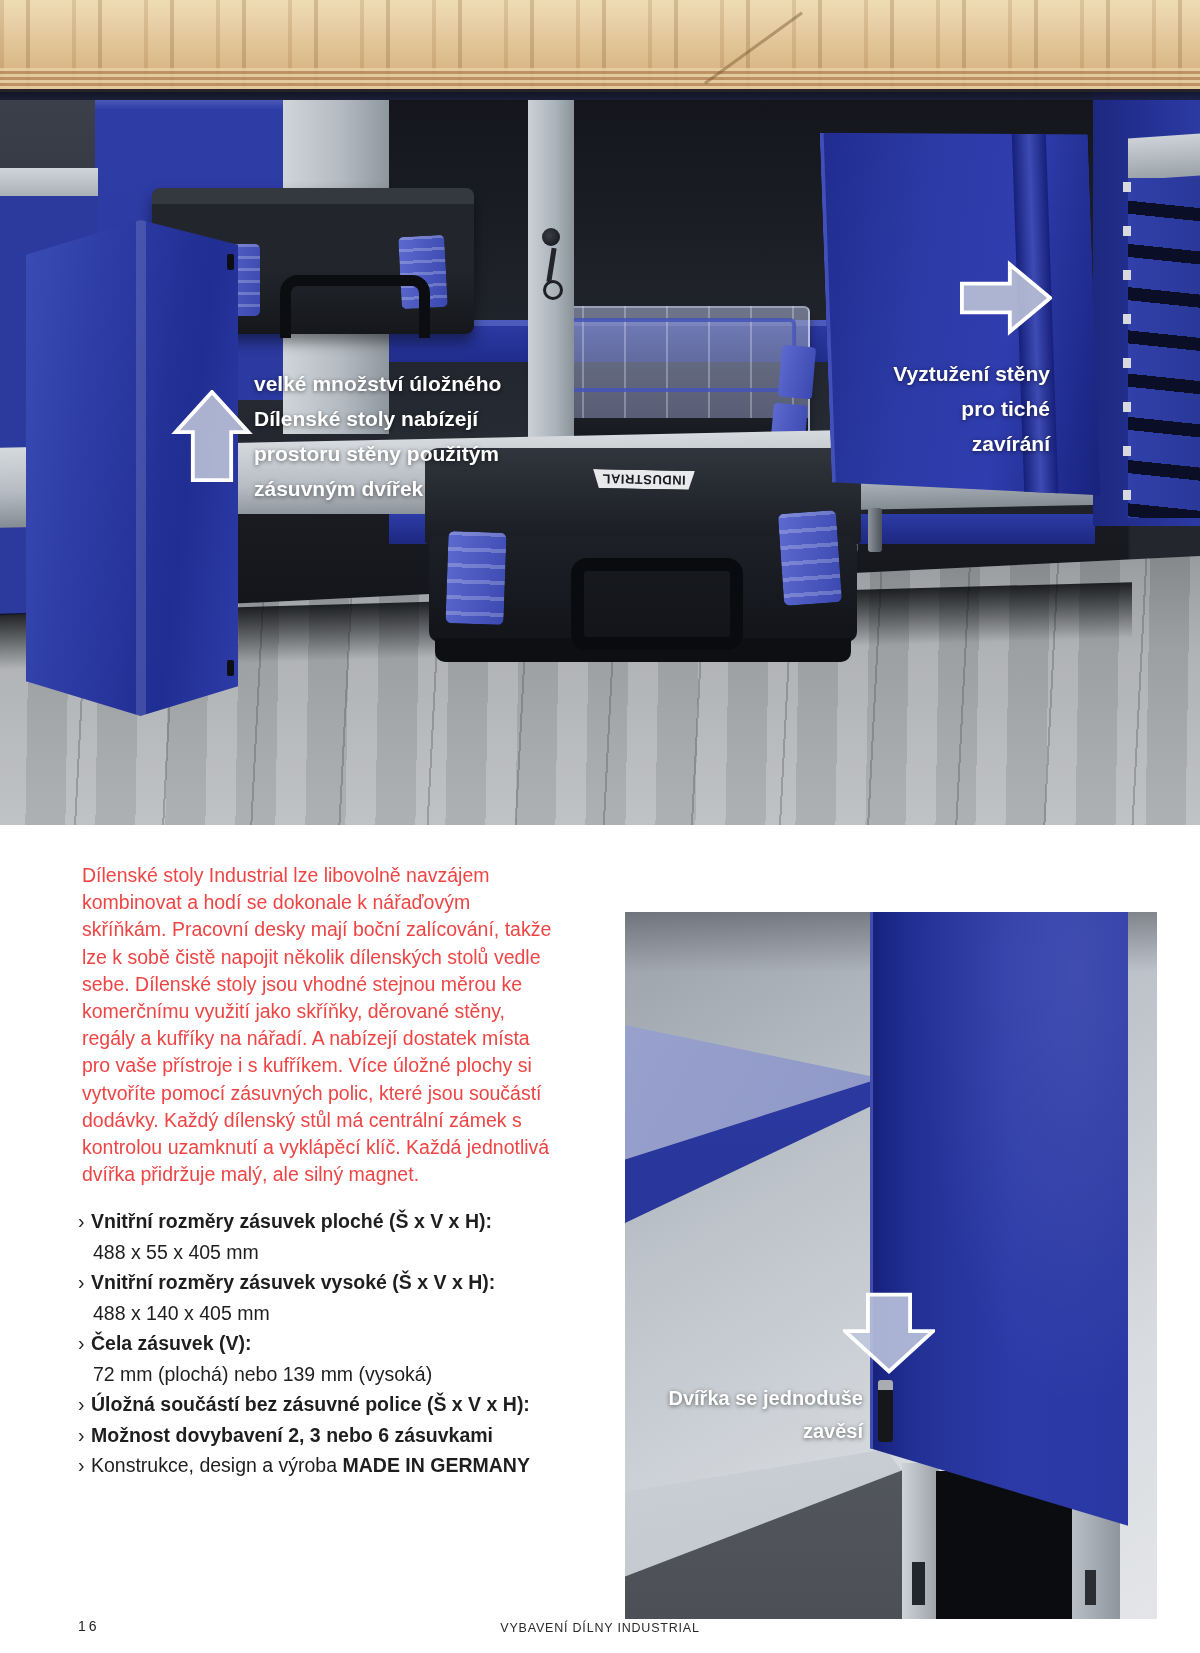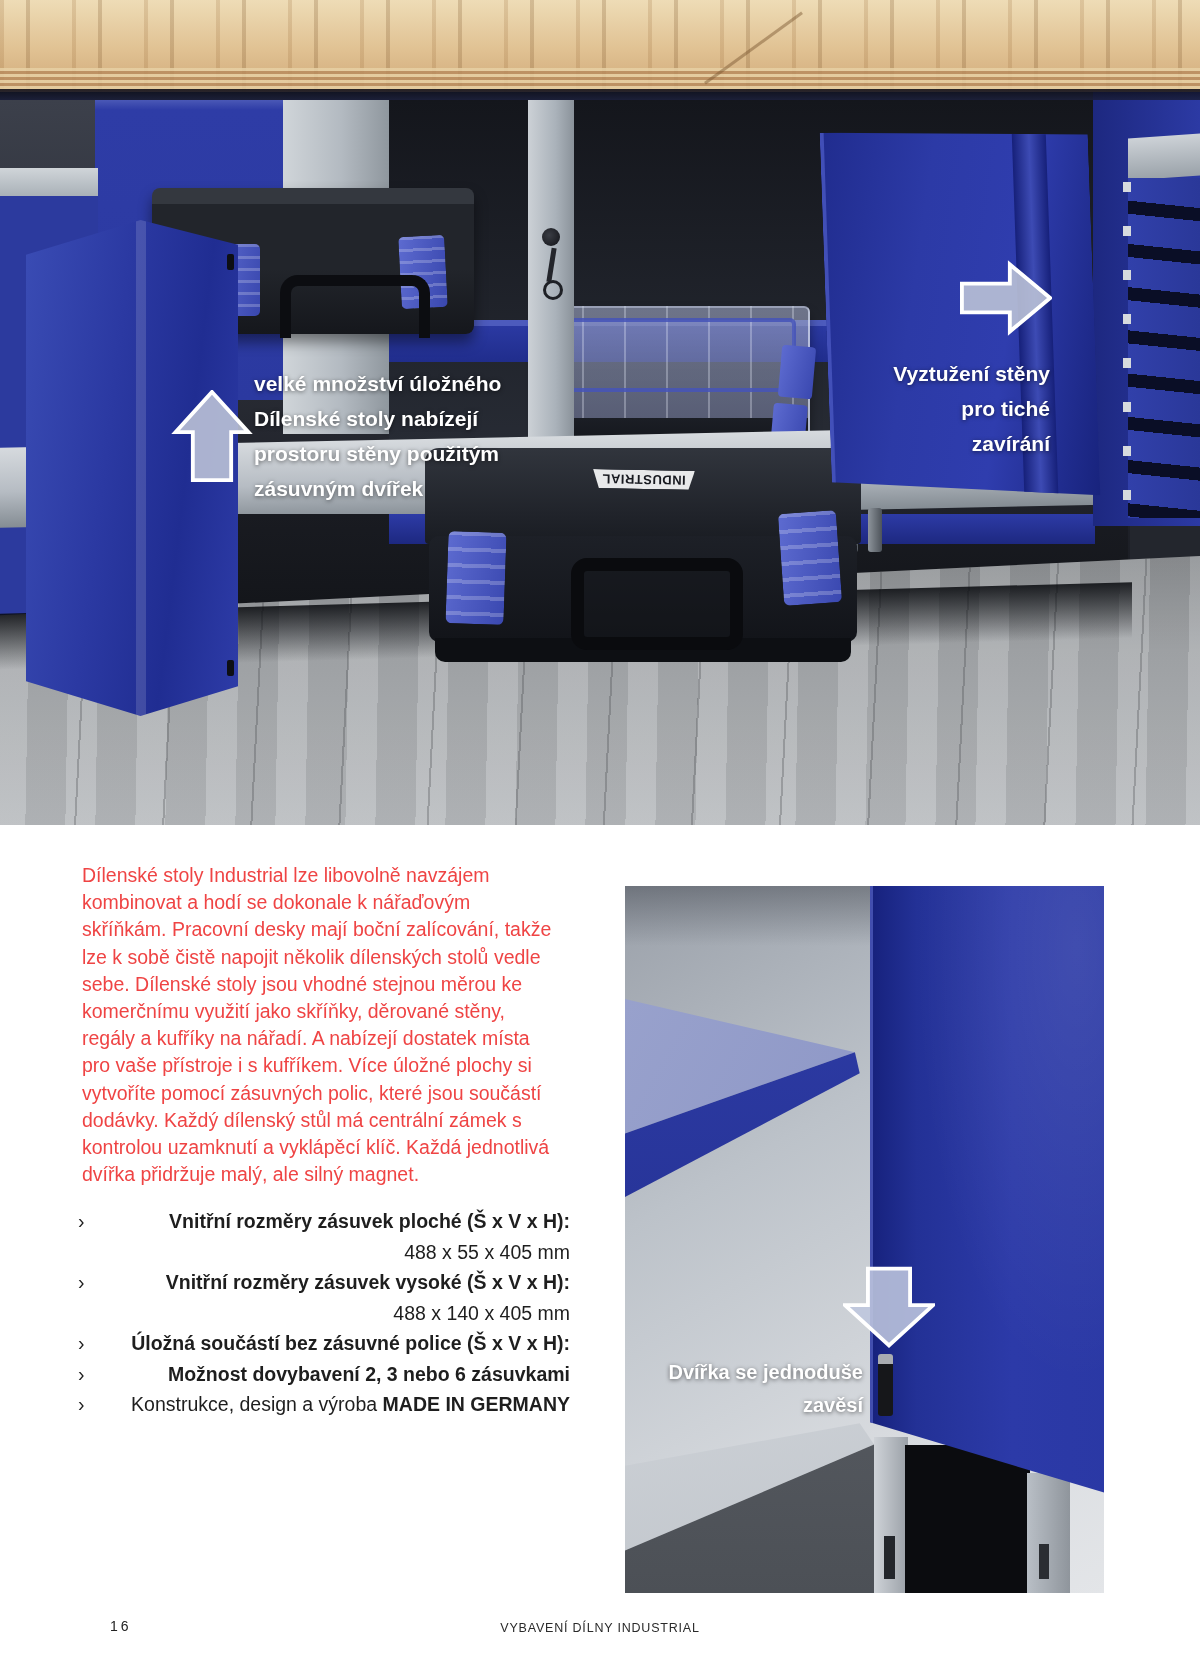--- a/index.html
+++ b/index.html
@@ -93,29 +93,29 @@
     background:repeating-linear-gradient(180deg,rgba(255,255,255,.22) 0 4px,rgba(0,0,0,0) 4px 16px),linear-gradient(100deg,#5d6bd0,#3a48b0);}
   .floor-case .clipR{position:absolute;right:22px;top:64px;width:58px;height:92px;border-radius:6px;transform:rotate(-4deg);
     background:repeating-linear-gradient(180deg,rgba(255,255,255,.22) 0 4px,rgba(0,0,0,0) 4px 16px),linear-gradient(100deg,#5d6bd0,#3a48b0);}
   .floor-case .handle{position:absolute;left:146px;top:110px;width:146px;height:66px;border:13px solid #0a0b0e;border-radius:16px;
     background:rgba(20,22,27,.45);}
   .caption{color:#ffffff;font-weight:700;font-size:21px;line-height:35px;text-shadow:0 1px 4px rgba(0,0,0,.55);}
   .cap-left{left:254px;top:366px;}
   .cap-right{left:830px;top:356px;width:220px;text-align:right;}
   
   .paragraph{left:82px;top:862px;width:474px;font-size:19.5px;line-height:27.2px;color:#ef4444;margin:0;}
-  .specs{left:78px;top:1206px;width:492px;list-style:none;margin:0;padding:0;text-align:right;}
+  .specs{left:78px;top:1206px;width:492px;list-style:none;margin:0;padding:0;}
   .specs li{position:relative;padding-left:13px;font-size:19.5px;line-height:30.5px;color:#1e1e1e;}
   .specs li::before{content:"\203A";position:absolute;left:0;top:0;font-weight:400;color:#1e1e1e;}
   .spec-label{font-weight:700;}
   .spec-label.regular{font-weight:400;}
   .spec-label.regular strong{font-weight:700;}
   .spec-value{font-weight:400;padding-left:2px;}
   
-  .photo-door{left:625px;top:886px;width:479px;height:707px;overflow:hidden;
+  .photo-door{left:625px;top:912px;width:532px;height:707px;overflow:hidden;
     background:linear-gradient(150deg,#9aa0a9 0%,#bcc2c9 35%,#d8dbdf 72%,#e3e5e8 100%);}
   .pd-topshade{left:0;top:0;width:100%;height:60px;background:linear-gradient(180deg,rgba(40,44,52,.38),rgba(40,44,52,0));}
   .pd-shelf-top{left:0;top:0;width:100%;height:100%;clip-path:polygon(0 16%,48% 23.5%,0 35%);
     background:linear-gradient(120deg,#9aa3cd,#7f89bf);}
   .pd-shelf-front{left:0;top:0;width:100%;height:100%;clip-path:polygon(0 35%,48% 23.5%,49% 26.5%,0 44%);
     background:linear-gradient(180deg,#2f3da8,#1f2b88);}
   .pd-door{left:245px;top:0;width:258px;height:620px;
     clip-path:polygon(0 0,100% 0,100% 99%,0 86.5%);
     background:radial-gradient(ellipse at 80% 10%, rgba(255,255,255,.10), rgba(0,0,0,0) 55%),
       linear-gradient(90deg,#16217c 0%,#233196 18%,#2c3aa8 55%,#2a38a4 100%);
@@ -127,21 +127,21 @@
     background:linear-gradient(170deg,#e4e7eb,#bfc4ca);}
   .pd-undershadow{left:0;top:0;width:100%;height:100%;clip-path:polygon(0 94%,52% 79%,58% 82%,58% 100%,0 100%);
     background:linear-gradient(180deg,#6a6e75,#4c5056);}
   .pd-leg1{left:52%;top:78%;width:7%;height:22%;background:linear-gradient(90deg,#cfd3d8,#9aa0a7);}
   .pd-dark{left:58.5%;top:79%;width:26%;height:21%;background:#0b0c0f;}
   .pd-leg2{left:84%;top:83%;width:9%;height:17%;background:linear-gradient(90deg,#b9bfc6,#8f959c);}
   .pd-slot1{left:54%;top:92%;width:2.4%;height:6%;background:#23262b;}
   .pd-slot2{left:86.5%;top:93%;width:2%;height:5%;background:#2a2d32;}
   .pd-caption{left:0;top:470px;width:238px;text-align:right;font-size:20px;line-height:33px;}
   
-  .footer-page{left:78px;top:1618px;font-size:14px;letter-spacing:3px;color:#222222;margin-left:32px;}
+  .footer-page{left:78px;top:1618px;font-size:14px;letter-spacing:3px;color:#222222;}
   .footer-title{left:0;top:1621px;width:1200px;text-align:center;font-size:12.5px;letter-spacing:.8px;color:#2a2a2a;}
   .arrow-svg{display:block;}
 </style>
 </head>
 <body>
 
 <div class="abs photo-main">
   <div class="abs interior"></div>
   <div class="abs drawer-band"></div>
   <div class="abs drawer-gap"></div>
@@ -226,20 +226,24 @@
 <ul class="abs specs">
   <li>
     <div class="spec-label">Vnitřní rozměry zásuvek ploché (Š x V x H):</div>
     <div class="spec-value">488 x 55 x 405 mm</div>
   </li>
   <li>
     <div class="spec-label">Vnitřní rozměry zásuvek vysoké (Š x V x H):</div>
     <div class="spec-value">488 x 140 x 405 mm</div>
   </li>
   <li>
+    <div class="spec-label">Čela zásuvek (V):</div>
+    <div class="spec-value">72 mm (plochá) nebo 139 mm (vysoká)</div>
+  </li>
+  <li>
     <div class="spec-label">Úložná součástí bez zásuvné police (Š x V x H):</div>
   </li>
   <li>
     <div class="spec-label">Možnost dovybavení 2, 3 nebo 6 zásuvkami</div>
   </li>
   <li>
     <div class="spec-label regular"><span>Konstrukce, design a výroba </span><strong>MADE IN GERMANY</strong></div>
   </li>
 </ul>
 

